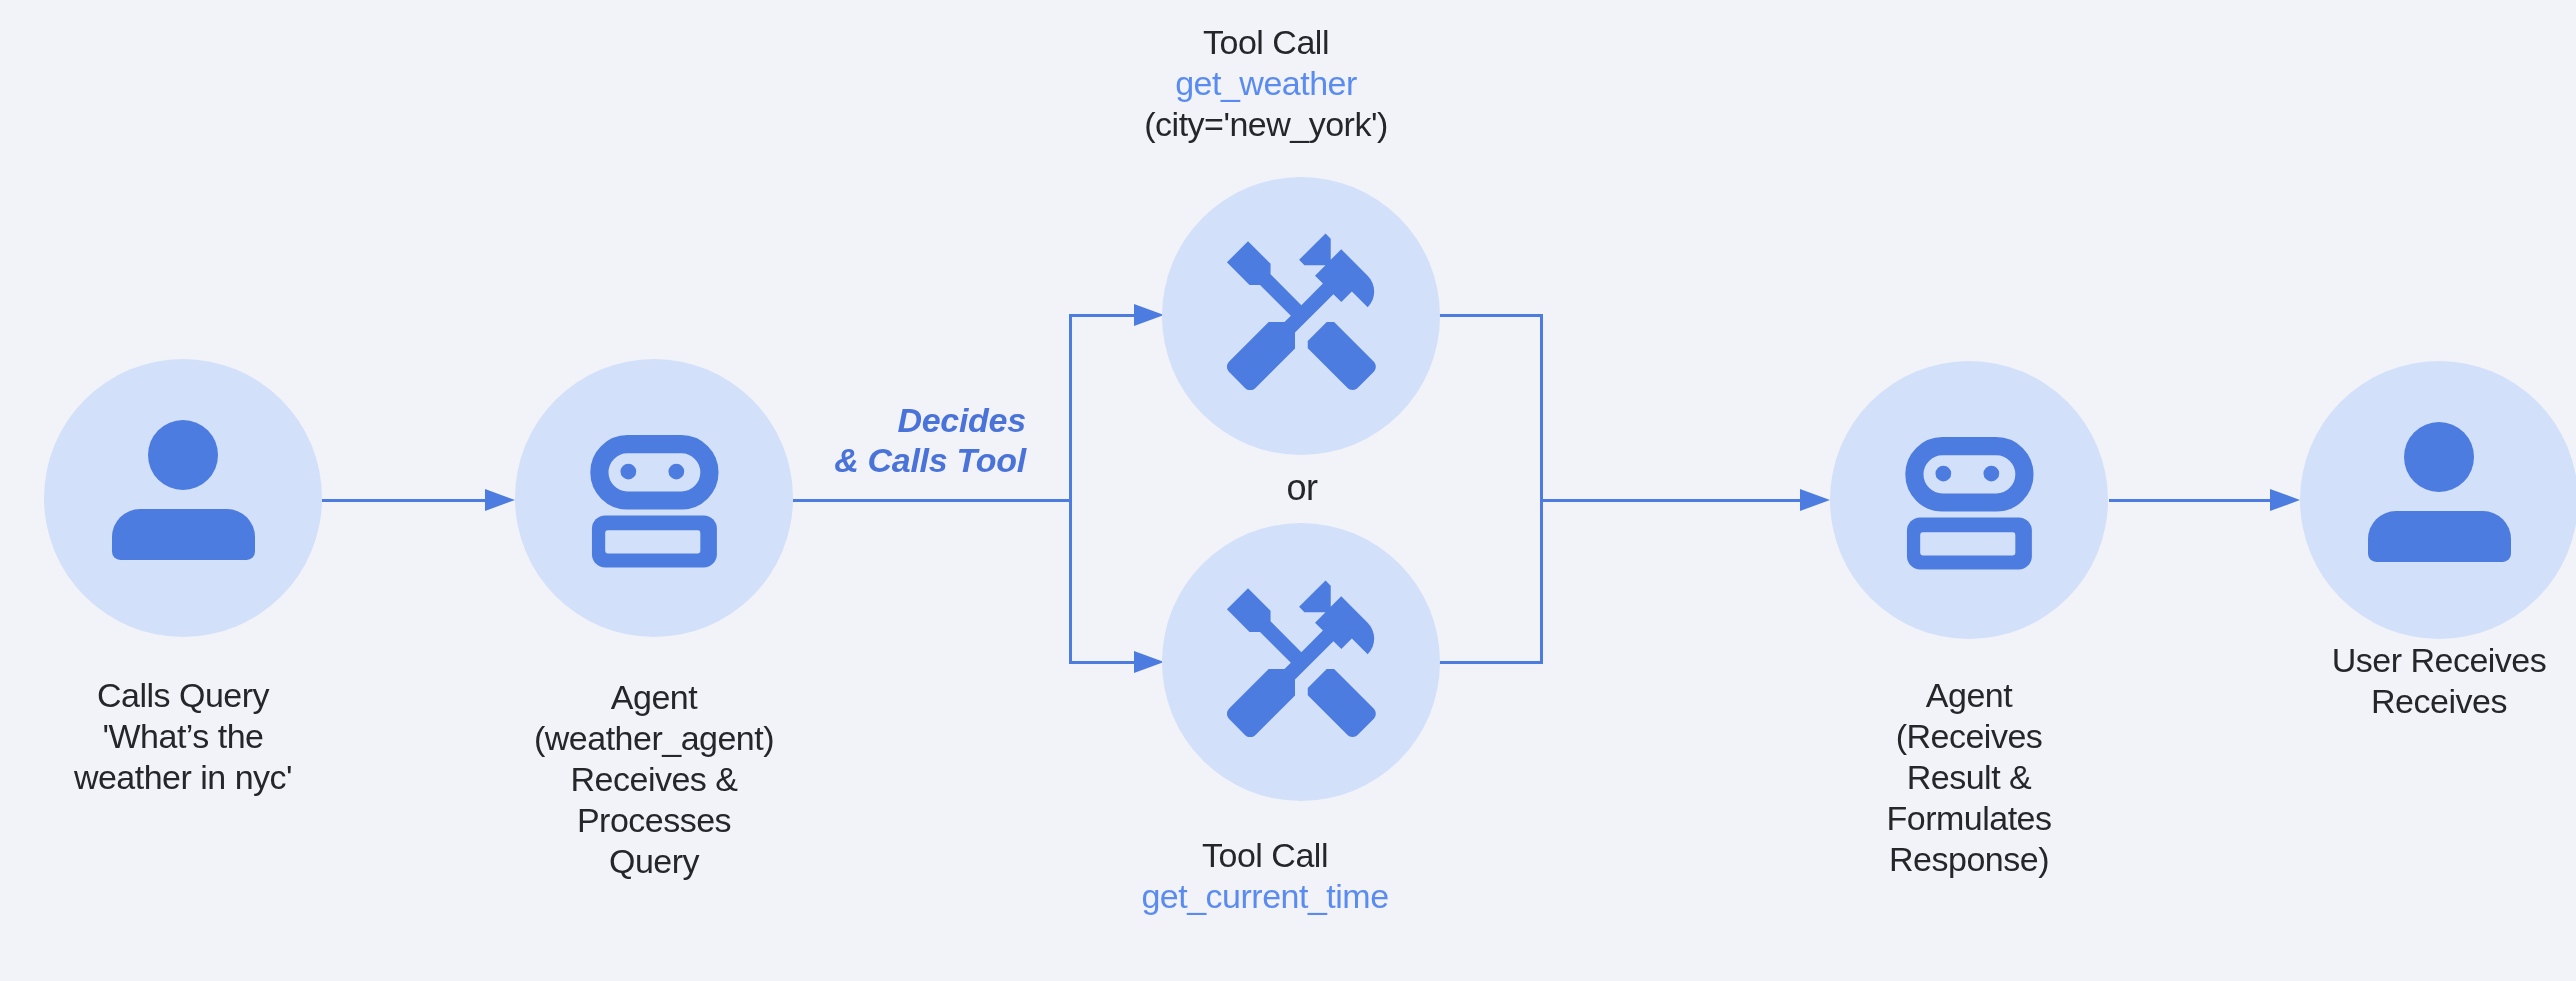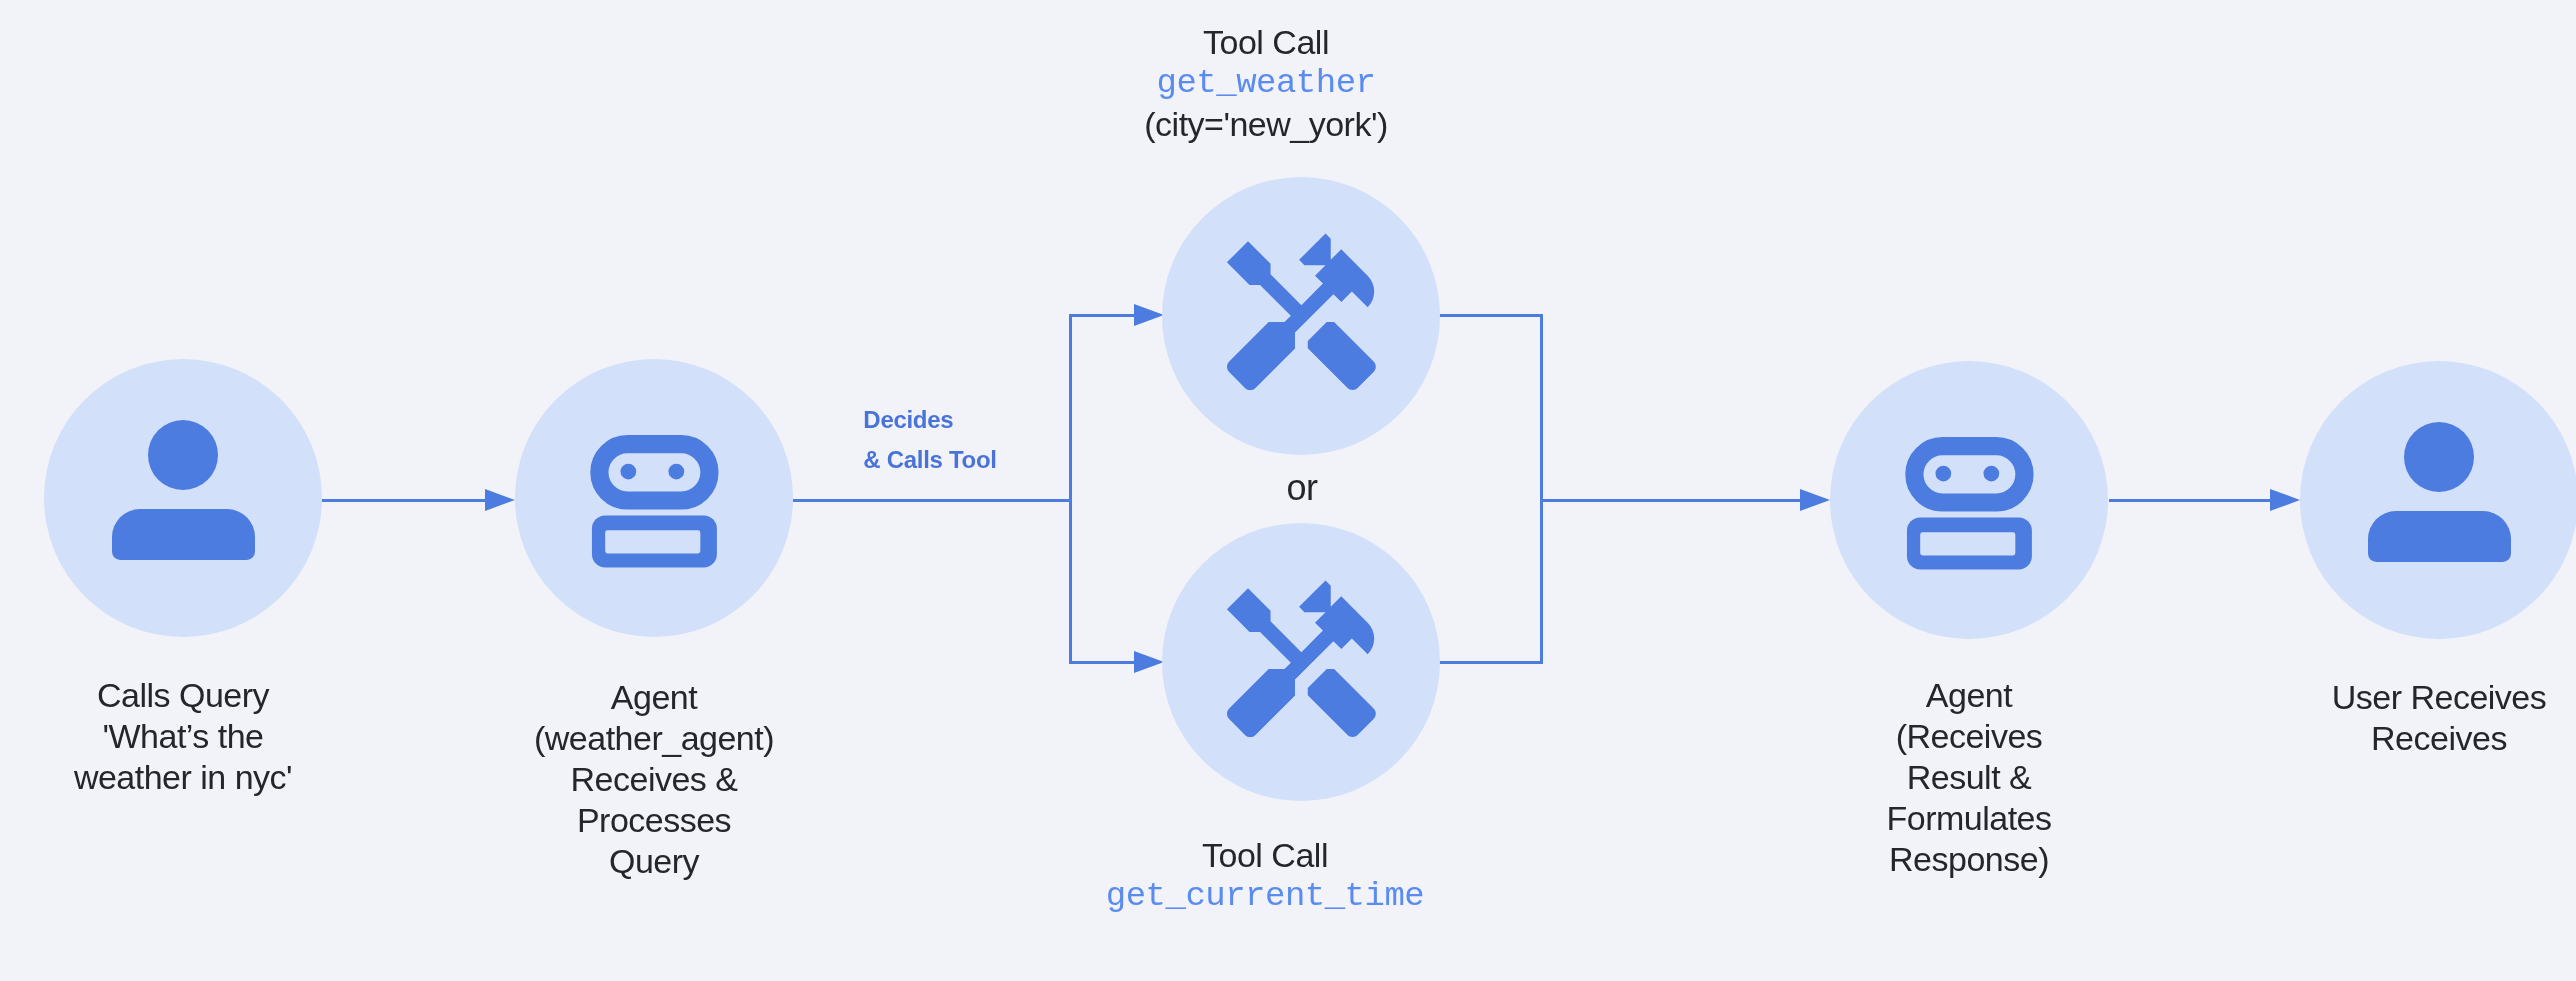--- a/index.html
+++ b/index.html
@@ -41,26 +41,26 @@
     border-top:11.6px solid transparent;
     border-bottom:11.6px solid transparent;
     border-left:30px solid var(--edge-blue);
   }
   .label{
     position:absolute;transform:translateX(-50%);
     text-align:center;white-space:nowrap;
     font-size:34px;line-height:41px;letter-spacing:-0.5px;
     color:var(--text-dark);
   }
-  .label .code{color:var(--code-blue);font-family:Liberation Mono, monospace;}
+  .label .code{color:var(--code-blue);}
   .edge-label{
     position:absolute;transform:translateX(-50%);
-    text-align:left;white-space:nowrap;
-    font-size:24px;line-height:40px;letter-spacing:-0.3px;
-    font-weight:bold;color:var(--edge-label-blue);
+    text-align:right;white-space:nowrap;
+    font-size:34px;line-height:40px;letter-spacing:-0.3px;
+    font-weight:bold;color:var(--edge-label-blue);font-style:italic;
   }
   .or-label{
     position:absolute;transform:translate(-50%,-50%);
     font-size:36px;color:var(--text-dark);letter-spacing:-0.5px;text-align:center;
   }
 </style>
 </head>
 <body>
 
 <div class="canvas">
@@ -159,19 +159,19 @@
   </div>
 
   <div class="label" style="left:1940px;top:675px">
     <div>Agent</div>
     <div>(Receives</div>
     <div>Result &amp;</div>
     <div>Formulates</div>
     <div>Response)</div>
   </div>
 
-  <div class="label" style="left:2410px;top:677px">
+  <div class="label" style="left:2410px;top:640px">
     <div>User Receives</div>
     <div>Receives</div>
   </div>
 
 </div>
 
 
 </body></html>

